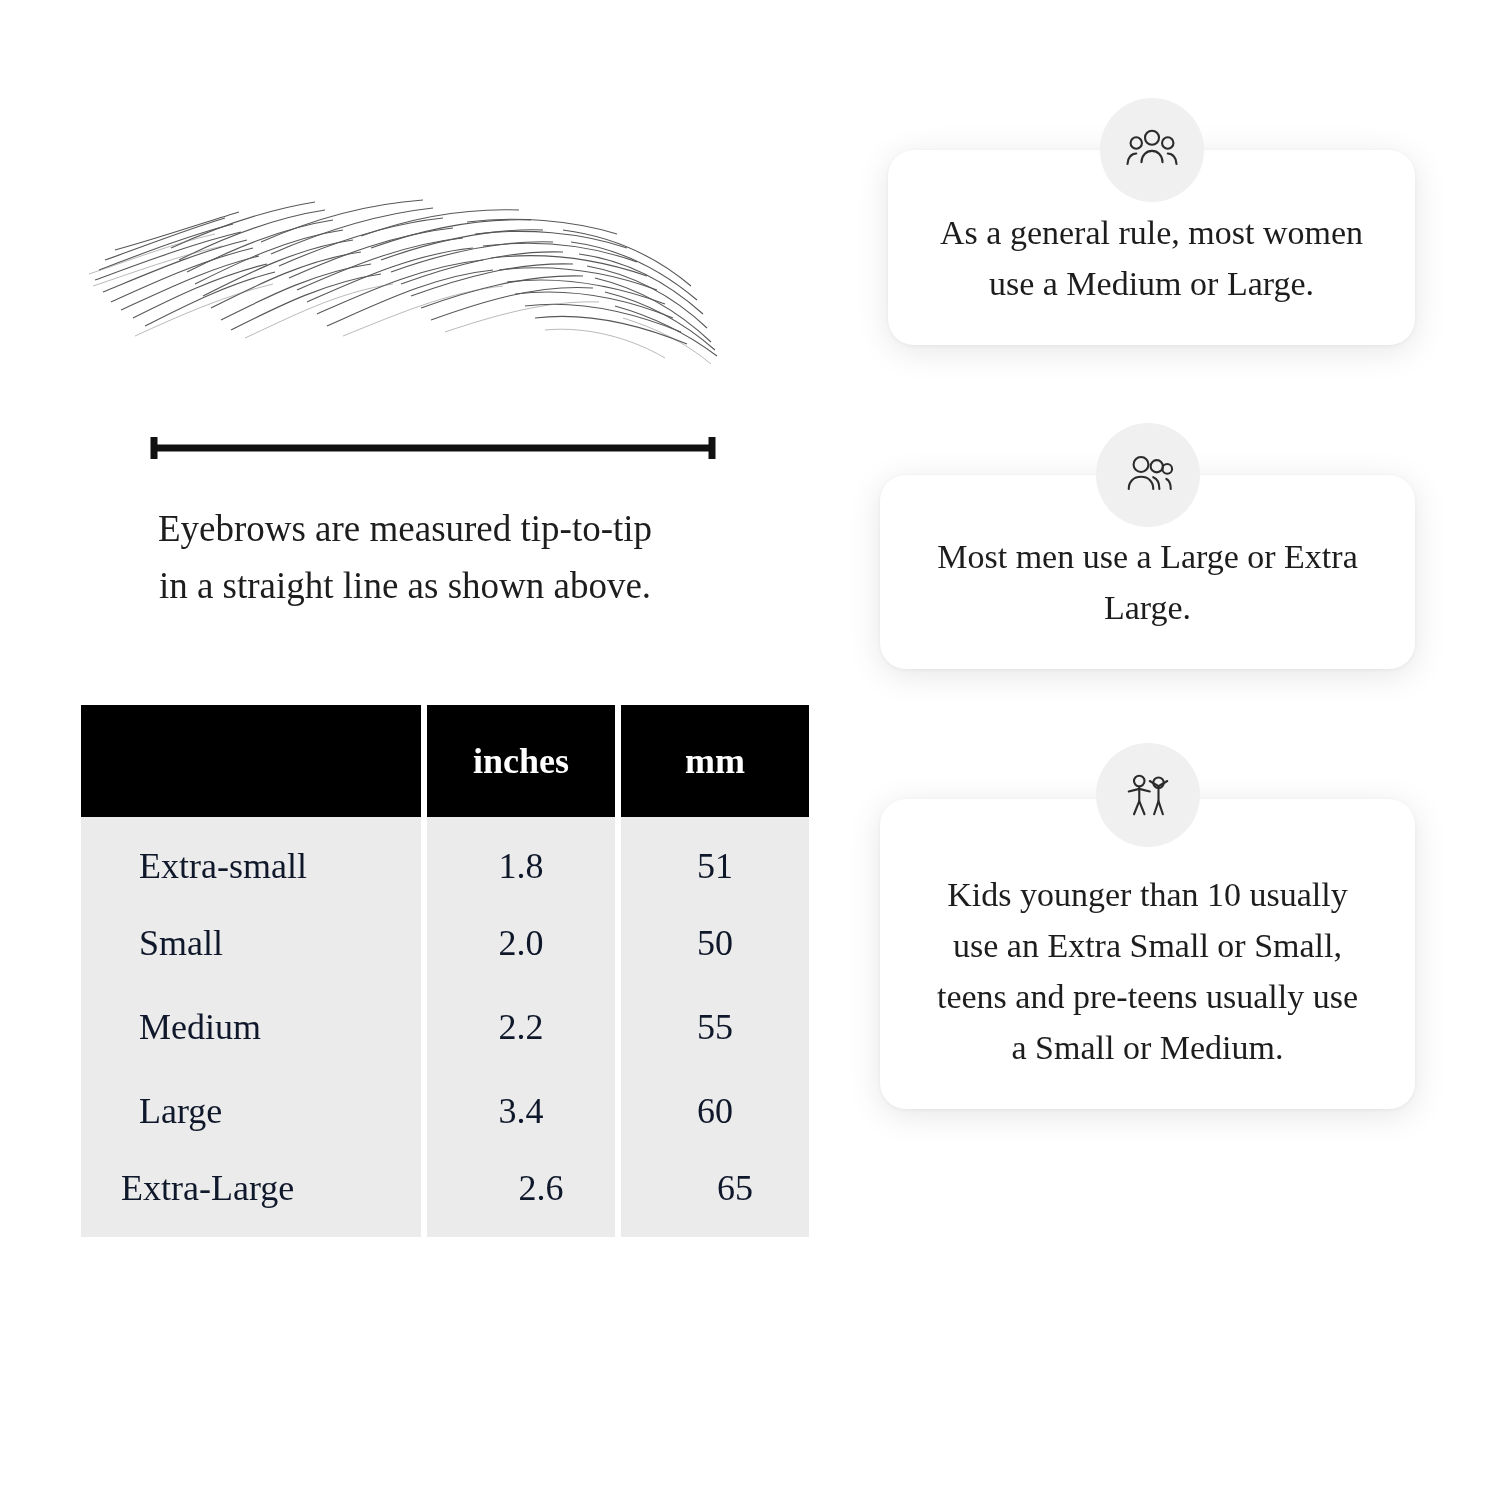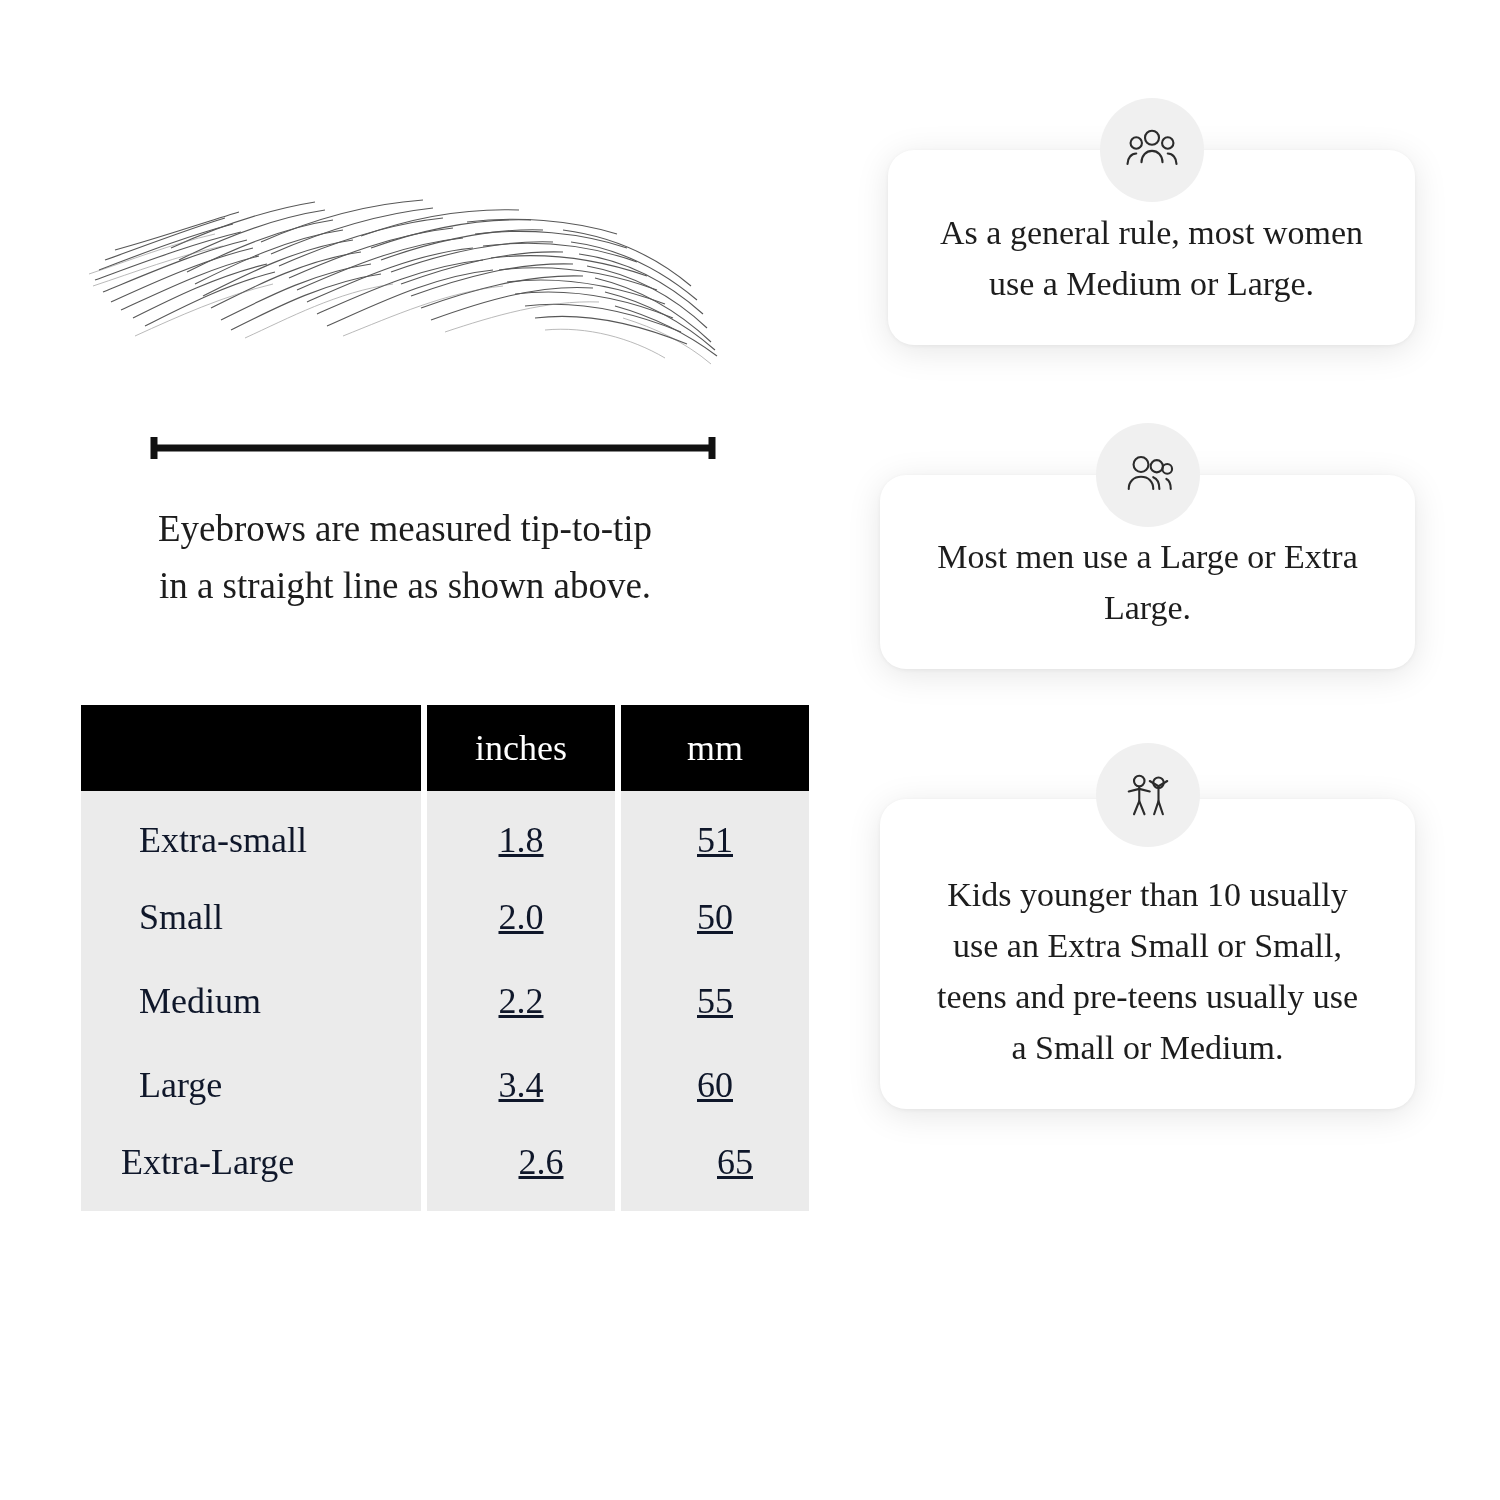--- a/index.html
+++ b/index.html
@@ -53,38 +53,38 @@
   .size-table {
     margin-top: 90px;
     width: 720px;
     border-collapse: separate;
     border-spacing: 6px 0;
     table-layout: fixed;
   }
   .size-table th {
     background: #000000;
     color: #ffffff;
-    font-weight: normal;
+    font-weight: bold;
     font-size: 36px;
-    height: 86px;
+    height: 112px;
     vertical-align: middle;
   }
   .size-table th.blank { }
   .size-table td {
     background: #ebebeb;
     font-size: 36px;
     height: 84px;
     vertical-align: middle;
     color: #0f172a;
   }
   .size-table td.label {
     text-align: left;
     padding-left: 58px;
   }
-  .size-table td.num { text-align: center; text-decoration: underline; }
+  .size-table td.num { text-align: center; }
   .col-name { width: 340px; }
   .col-in { width: 188px; }
   .col-mm { width: 188px; }
   .size-table tbody tr:first-child td { padding-top: 14px; }
   .size-table tbody tr:last-child td { padding-bottom: 14px; padding-left: 40px; }
 
   
   .right-col {
     flex: 1;
     position: relative;

